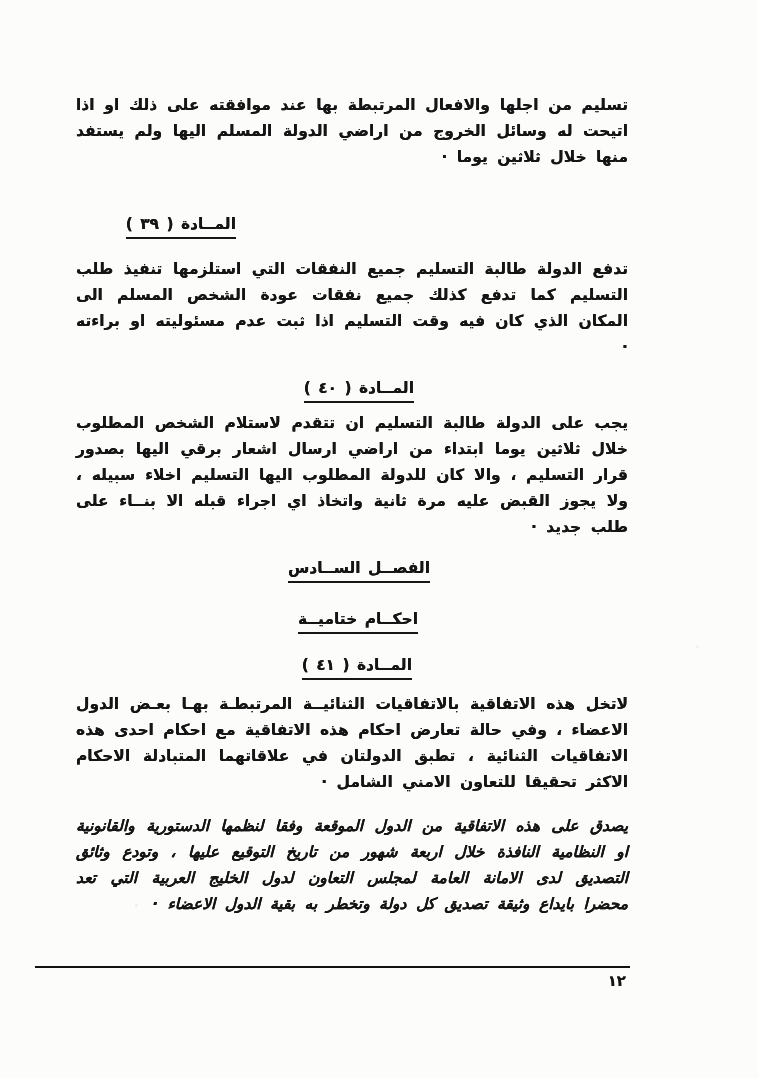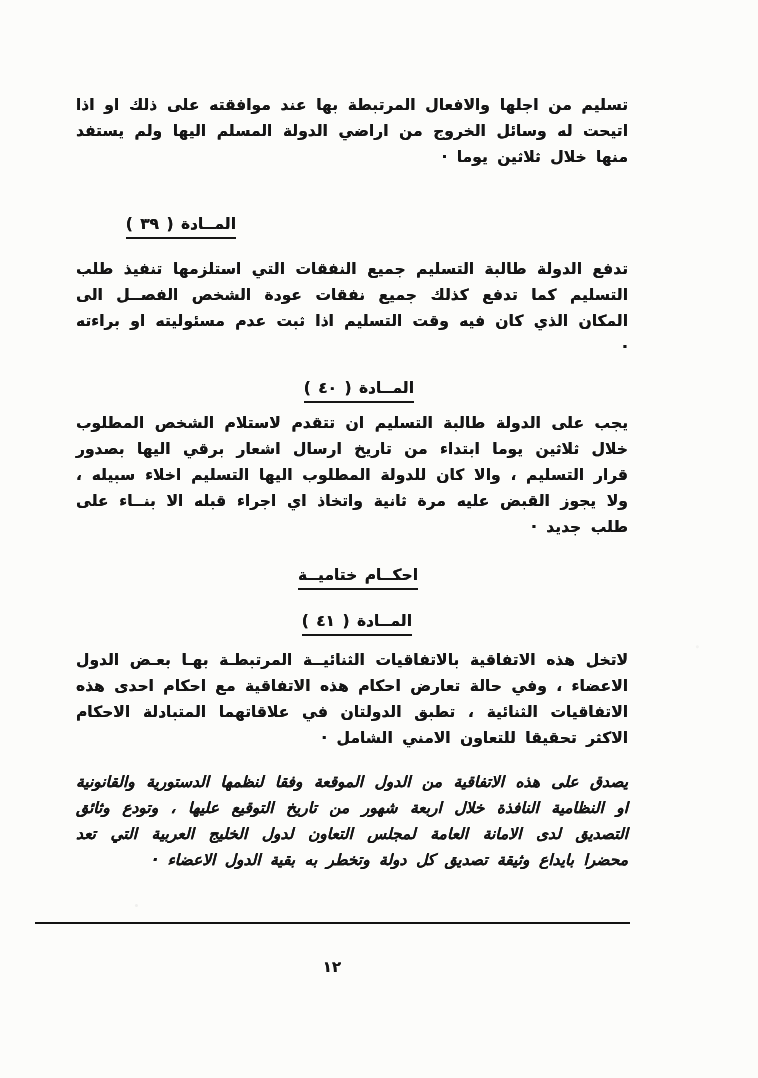--- a/index.html
+++ b/index.html
@@ -69,22 +69,21 @@
   .footer-rule {
     margin-top: 23px;
     margin-right: 16px;
     width: 595px;
     height: 2px;
     background: #121212;
     box-shadow: 0 2px 0 -1px rgba(0,0,0,0.35);
   }
 
   .page-number {
-    margin-top: 30px;
-    text-align: center;
+    text-align: right;
     font-size: 15px;
     font-weight: 700;
     line-height: 26px;
   }
   .page-number span {
     position: relative;
     left: -20px;
     text-shadow: 0 0 0.5px #1a1a1a;
   }
 </style>
@@ -92,28 +91,31 @@
 <body>
 
 <div class="page">
 
   <p class="para p-intro">تسليم من اجلها والافعال المرتبطة بها عند موافقته على ذلك او اذا اتيحت له وسائل الخروج من اراضي الدولة المسلم اليها ولم يستفد منها خلال ثلاثين يوما ·</p>
 
   <div class="heading-row h39">
     <span class="heading">المــادة ( ٣٩ )</span>
   </div>
 
-  <p class="para p39">تدفع الدولة طالبة التسليم جميع النفقات التي استلزمها تنفيذ طلب التسليم كما تدفع كذلك جميع نفقات عودة الشخص الفصــل الى المكان الذي كان فيه وقت التسليم اذا ثبت عدم مسئوليته او براءته ·</p>
+  <p class="para p39">تدفع الدولة طالبة التسليم جميع النفقات التي استلزمها تنفيذ طلب التسليم كما تدفع كذلك جميع نفقات عودة الشخص المسلم الى المكان الذي كان فيه وقت التسليم اذا ثبت عدم مسئوليته او براءته ·</p>
 
   <div class="heading-row h40">
     <span class="heading">المــادة ( ٤٠ )</span>
   </div>
 
-  <p class="para p40">يجب على الدولة طالبة التسليم ان تتقدم لاستلام الشخص المطلوب خلال ثلاثين يوما ابتداء من تاريخ ارسال اشعار برقي اليها بصدور قرار التسليم ، والا كان للدولة المطلوب اليها التسليم اخلاء سبيله ، ولا يجوز القبض عليه مرة ثانية واتخاذ اي اجراء قبله الا بنــاء على طلب جديد ·</p>
+  <p class="para p40">يجب على الدولة طالبة التسليم ان تتقدم لاستلام الشخص المطلوب خلال ثلاثين يوما ابتداء من اراضي ارسال اشعار برقي اليها بصدور قرار التسليم ، والا كان للدولة المطلوب اليها التسليم اخلاء سبيله ، ولا يجوز القبض عليه مرة ثانية واتخاذ اي اجراء قبله الا بنــاء على طلب جديد ·</p>
 
+  <div class="heading-row hfasl">
+    <span class="heading">الفصــل الســادس</span>
+  </div>
 
   <div class="heading-row hahkam">
     <span class="heading">احكــام ختاميــة</span>
   </div>
 
   <div class="heading-row h41">
     <span class="heading">المــادة ( ٤١ )</span>
   </div>
 
   <p class="para p41">لاتخل هذه الاتفاقية بالاتفاقيات الثنائيــة المرتبطـة بهـا بعـض الدول الاعضاء ، وفي حالة تعارض احكام هذه الاتفاقية مع احكام احدى هذه الاتفاقيات الثنائية ، تطبق الدولتان في علاقاتهما المتبادلة الاحكام الاكثر تحقيقا للتعاون الامني الشامل ·</p>

